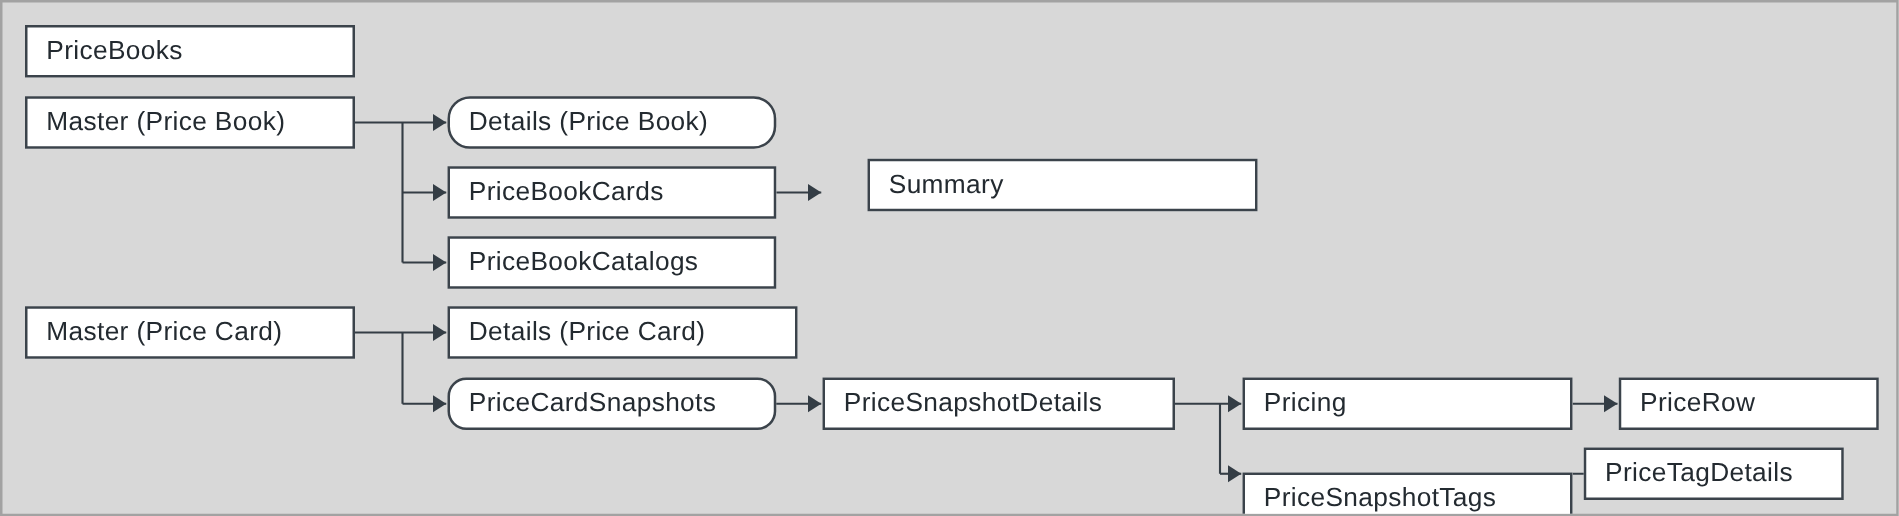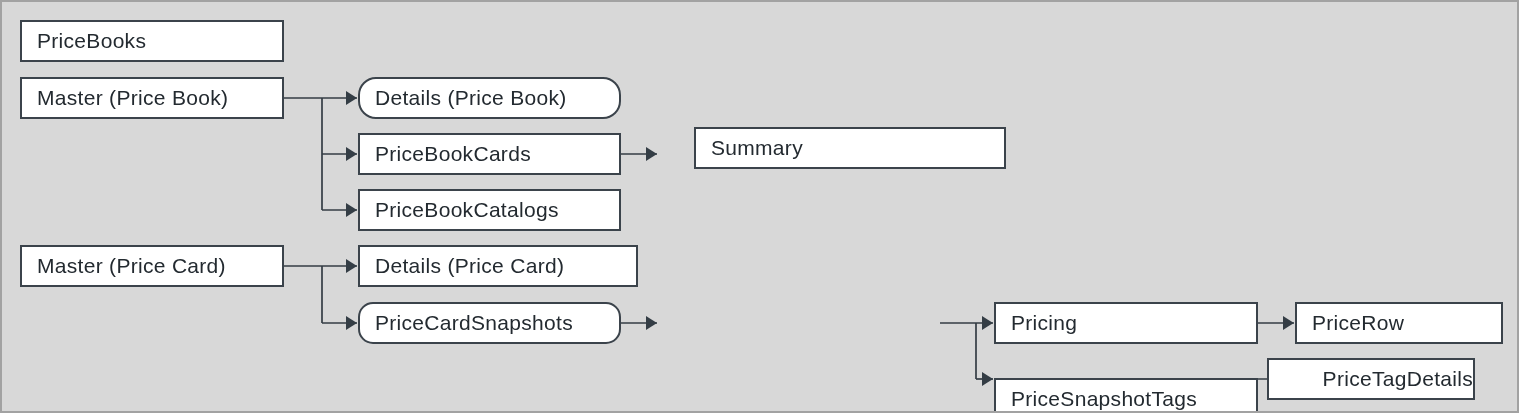--- a/index.html
+++ b/index.html
@@ -98,26 +98,29 @@
   </div>
   <div class="node" style="left:18px;  top:243px; width:264px;">
     <span>Master (Price Card)</span>
   </div>
   <div class="node" style="left:356px; top:243px; width:280px;">
     <span>Details (Price Card)</span>
   </div>
   <div class="node" style="left:356px; top:300px; width:263px;border-radius:15px;">
     <span>PriceCardSnapshots</span>
   </div>
+  <div class="node" style="left:656px; top:300px; width:282px;">
+    <span>PriceSnapshotDetails</span>
+  </div>
   <div class="node" style="left:992px; top:300px; width:264px;">
     <span>Pricing</span>
   </div>
   <div class="node" style="left:1293px;top:300px; width:208px;">
     <span>PriceRow</span>
   </div>
   <div class="node" style="left:992px; top:356px; width:264px;margin-top:20px;">
     <span>PriceSnapshotTags</span>
   </div>
-  <div class="node" style="left:1265px;top:356px; width:208px;justify-content:flex-end;">
+  <div class="node" style="left:1265px;top:356px; width:208px;">
     <span>PriceTagDetails</span>
   </div>
 
 </div>
 
 </body></html>

